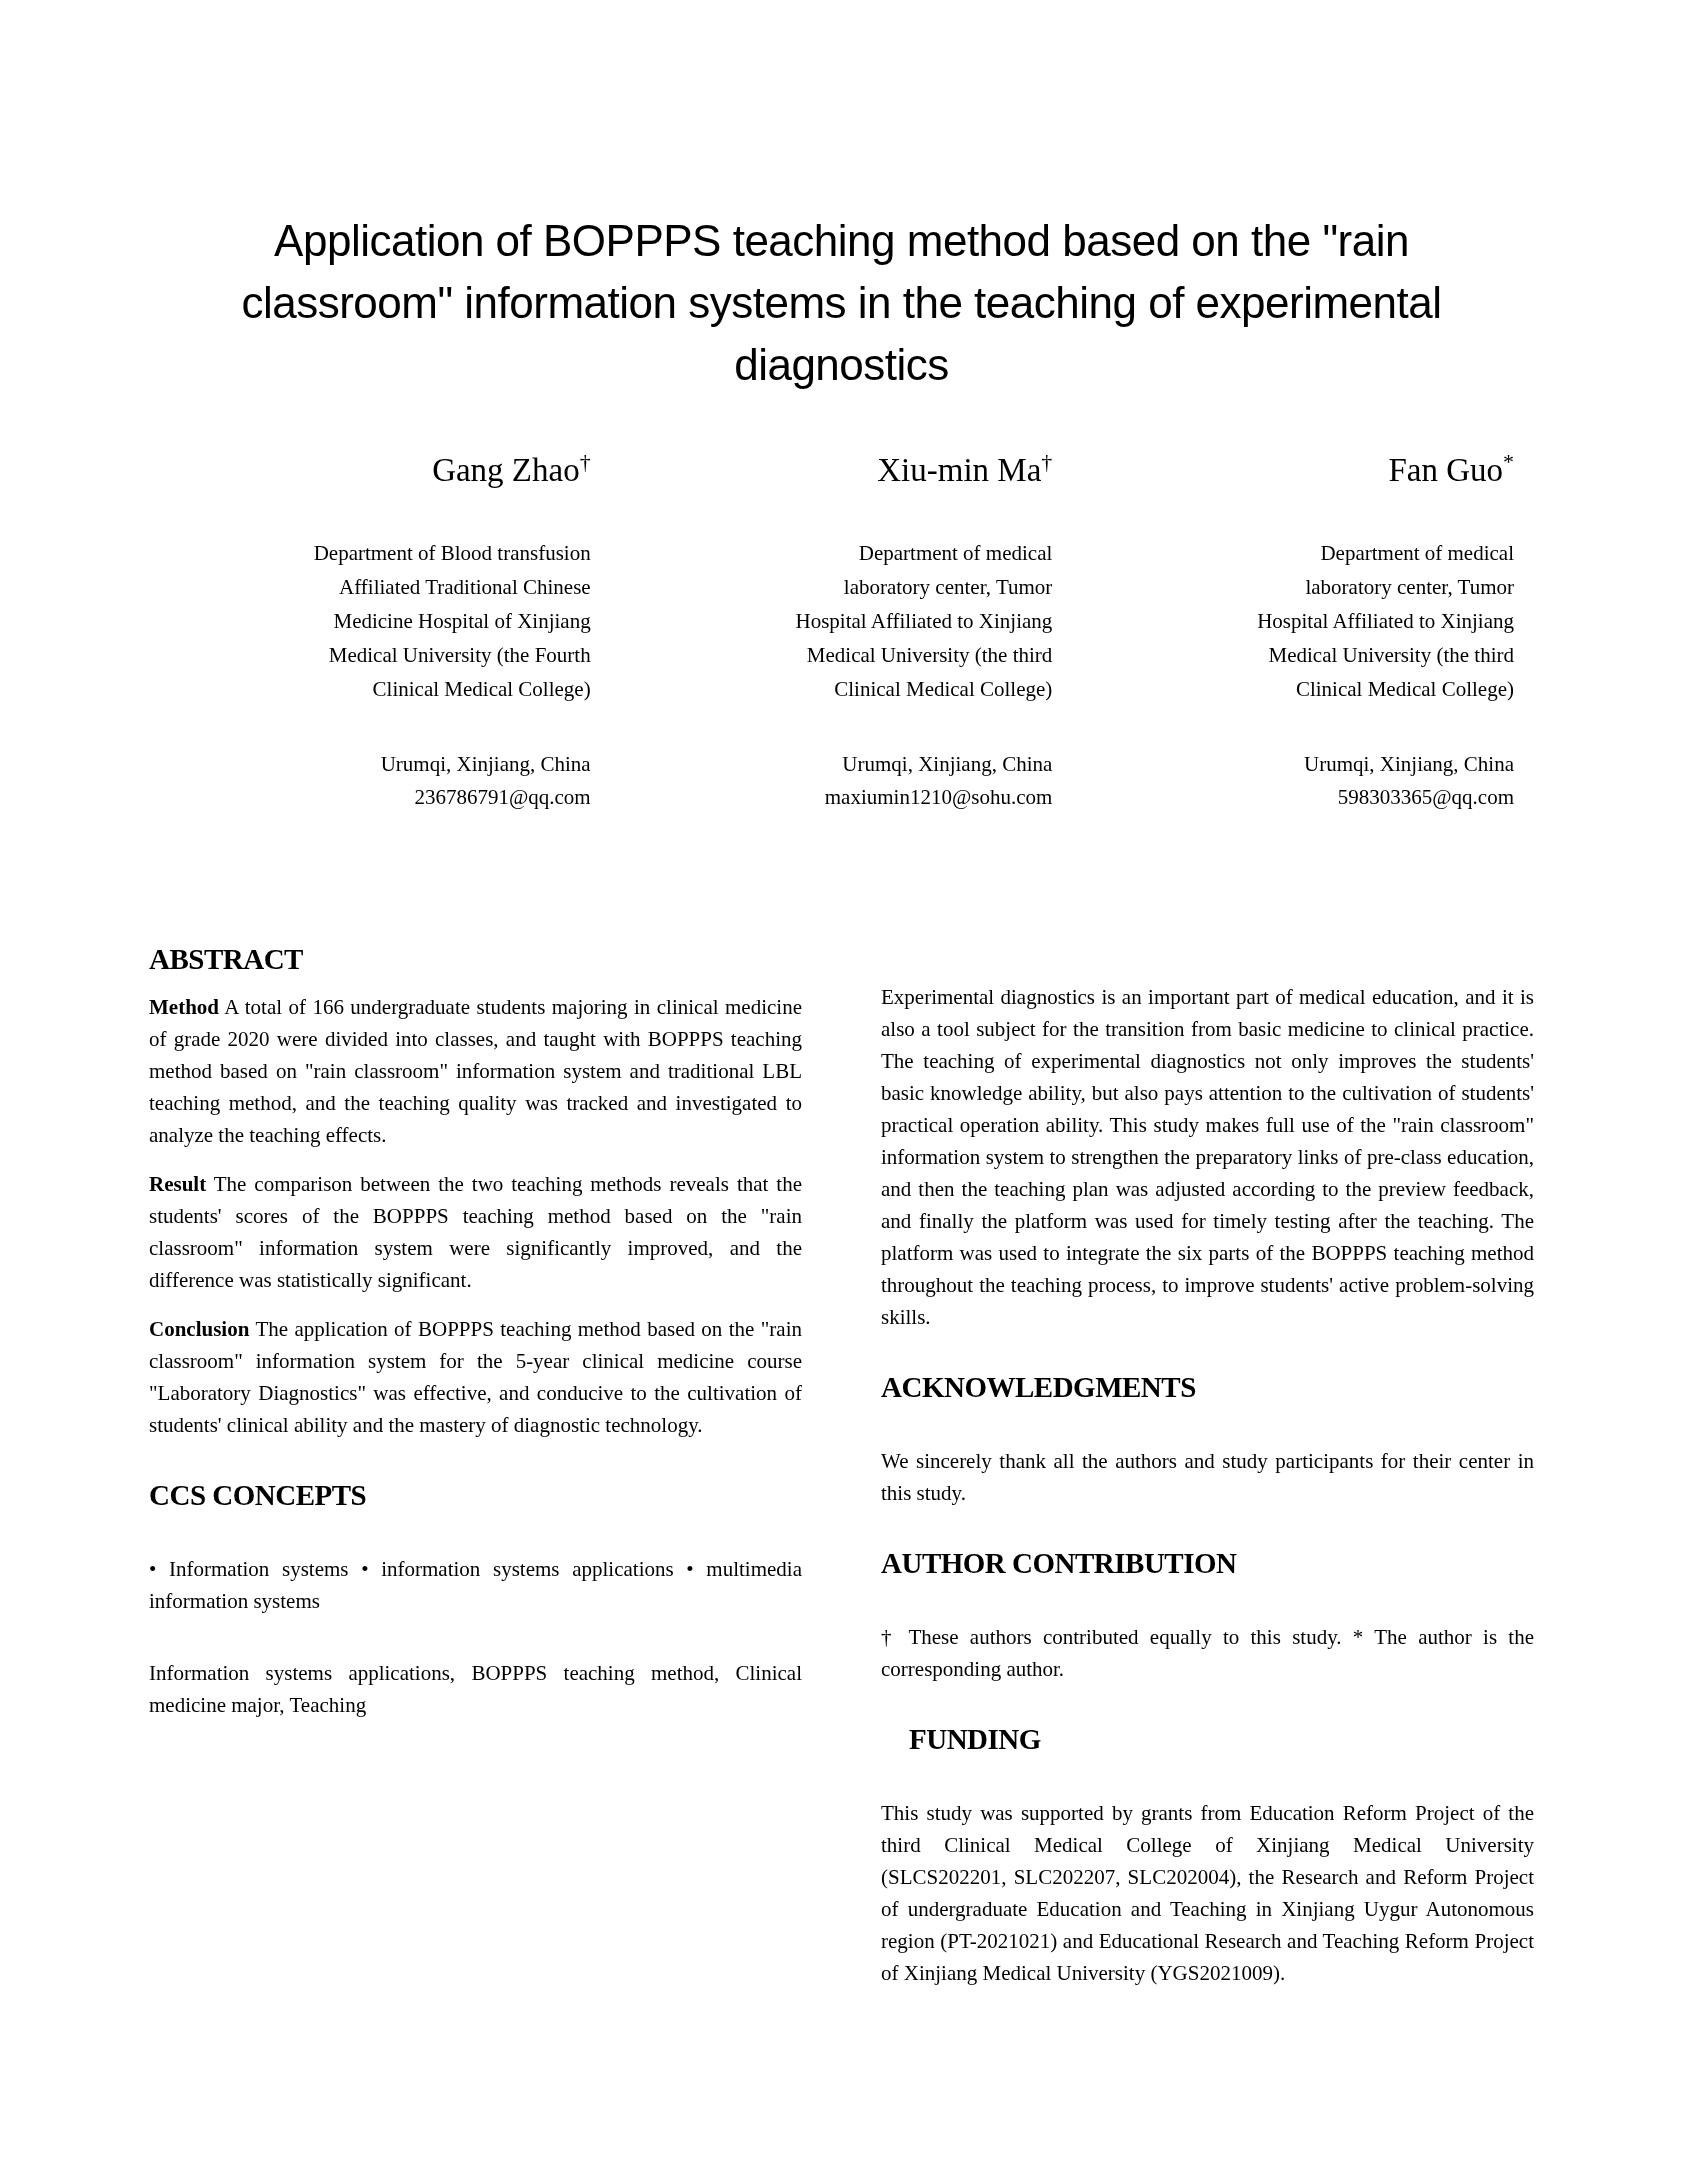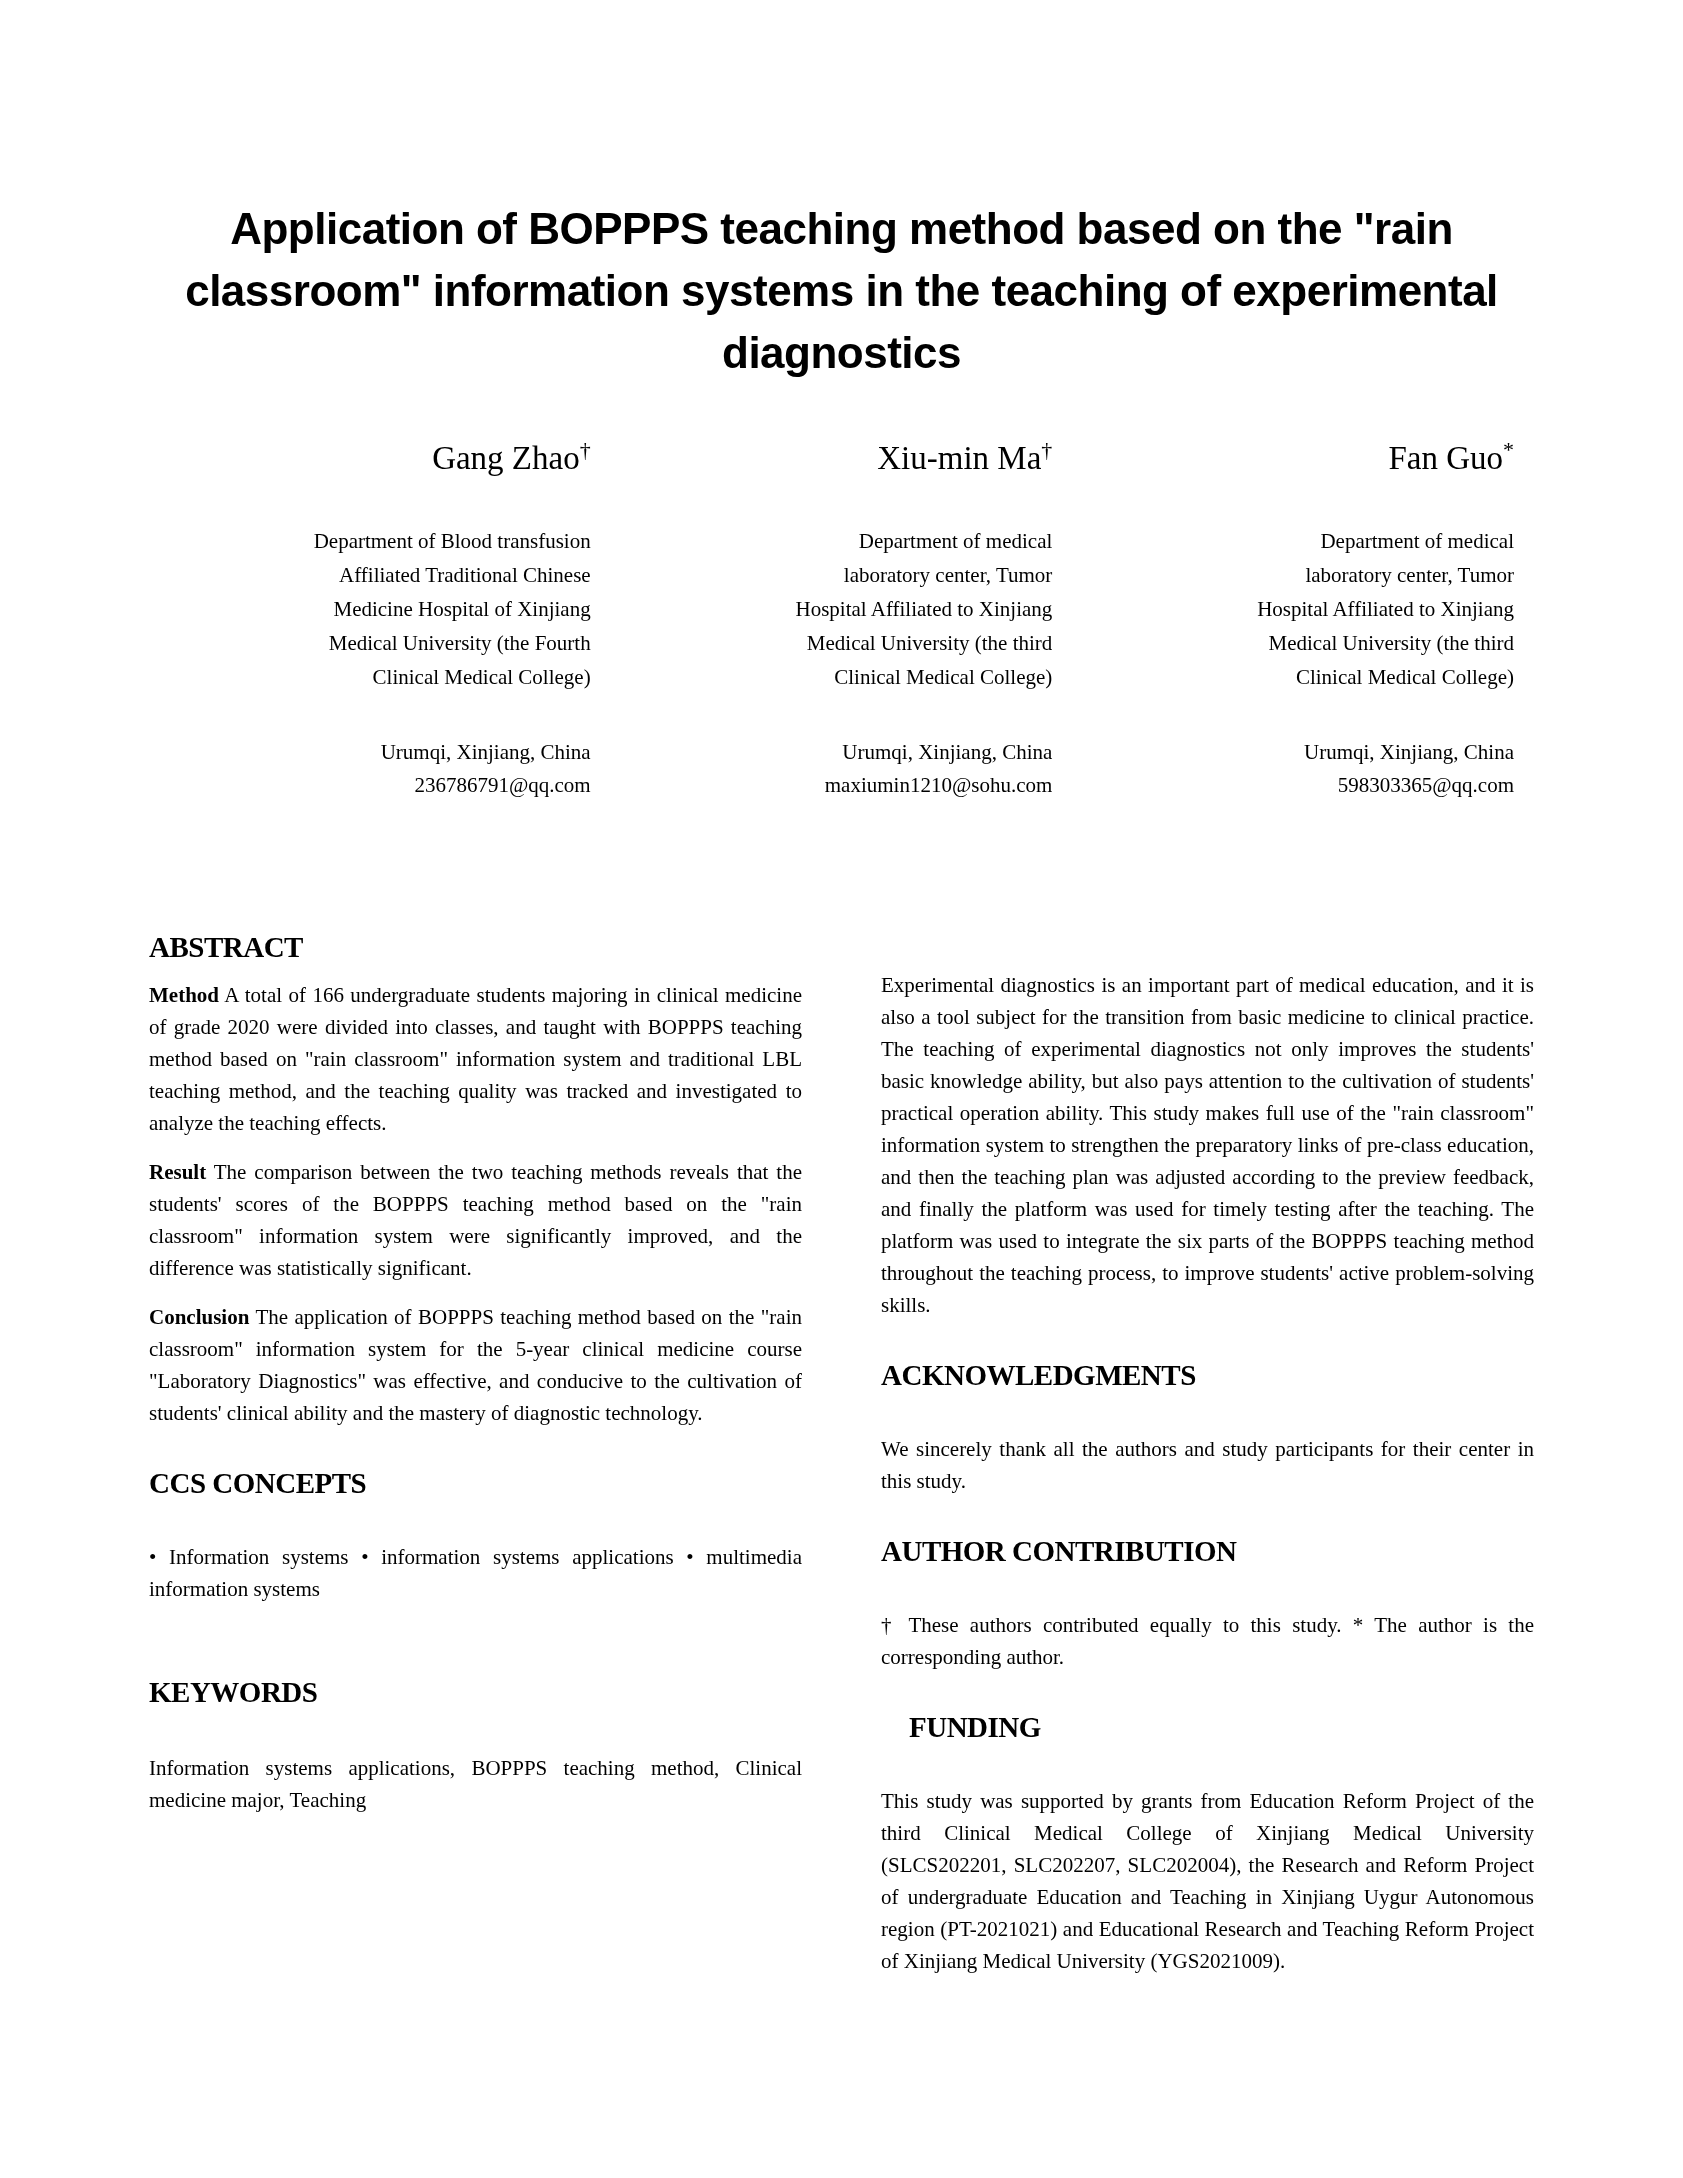--- a/index.html
+++ b/index.html
@@ -13,26 +13,26 @@
     height: 2178px;
     background: #ffffff;
     box-sizing: border-box;
     padding: 198px 149px 0 149px;
     font-family: "Liberation Serif", serif;
     color: #000000;
     overflow: hidden;
   }
   .title {
     font-family: "Liberation Sans", sans-serif;
-    font-weight: bold;
+    font-weight: normal;
     font-size: 44px;
     line-height: 62px;
     text-align: center;
     white-space: pre-line;
-    margin: 0 auto;
+    margin: 12px auto;
     letter-spacing: -0.5px;
   }
   .authors-row {
     display: flex;
     justify-content: space-between;
     margin-top: 46px;
   }
   .author-col {
     flex: 1 1 0;
     text-align: right;
@@ -160,21 +160,20 @@
 
       <p><span class="lead">Method</span> <span>A total of 166 undergraduate students majoring in clinical medicine of grade 2020 were divided into classes, and taught with BOPPPS teaching method based on "rain classroom" information system and traditional LBL teaching method, and the teaching quality was tracked and investigated to analyze the teaching effects.</span></p>
 
       <p><span class="lead">Result</span> <span>The comparison between the two teaching methods reveals that the students' scores of the BOPPPS teaching method based on the "rain classroom" information system were significantly improved, and the difference was statistically significant.</span></p>
 
       <p><span class="lead">Conclusion</span> <span>The application of BOPPPS teaching method based on the "rain classroom" information system for the 5-year clinical medicine course "Laboratory Diagnostics" was effective, and conducive to the cultivation of students' clinical ability and the mastery of diagnostic technology.</span></p>
 
       <h2>CCS CONCEPTS</h2>
       <p class="no-bottom">• Information systems • information systems applications • multimedia information systems</p>
 
-      <h2 class="space-before-lg space-after-lg">KEYWORDS</h2>
       <p class="no-bottom">Information systems applications, BOPPPS teaching method, Clinical medicine major, Teaching</p>
     </div>
 
     <div class="col">
       <p class="no-bottom">Experimental diagnostics is an important part of medical education, and it is also a tool subject for the transition from basic medicine to clinical practice. The teaching of experimental diagnostics not only improves the students' basic knowledge ability, but also pays attention to the cultivation of students' practical operation ability. This study makes full use of the "rain classroom" information system to strengthen the preparatory links of pre-class education, and then the teaching plan was adjusted according to the preview feedback, and finally the platform was used for timely testing after the teaching. The platform was used to integrate the six parts of the BOPPPS teaching method throughout the teaching process, to improve students' active problem-solving skills.</p>
 
       <h2 class="space-after-md">ACKNOWLEDGMENTS</h2>
       <p class="no-bottom">We sincerely thank all the authors and study participants for their center in this study.</p>
 
       <h2 class="space-after-md">AUTHOR CONTRIBUTION</h2>

